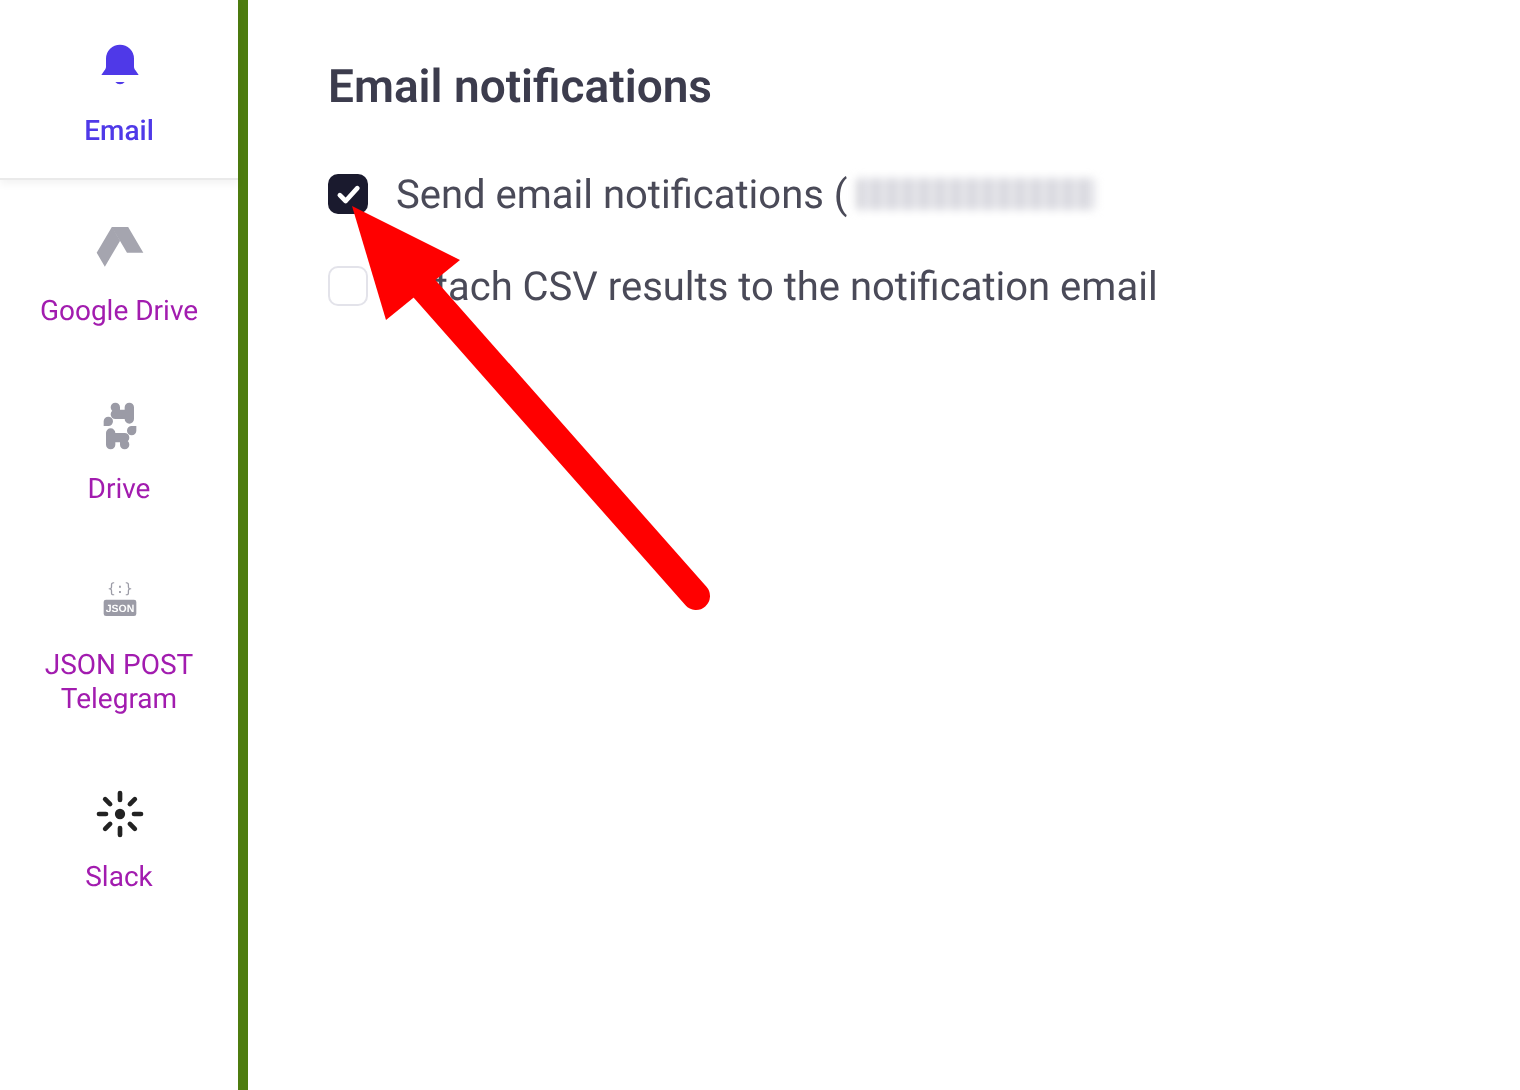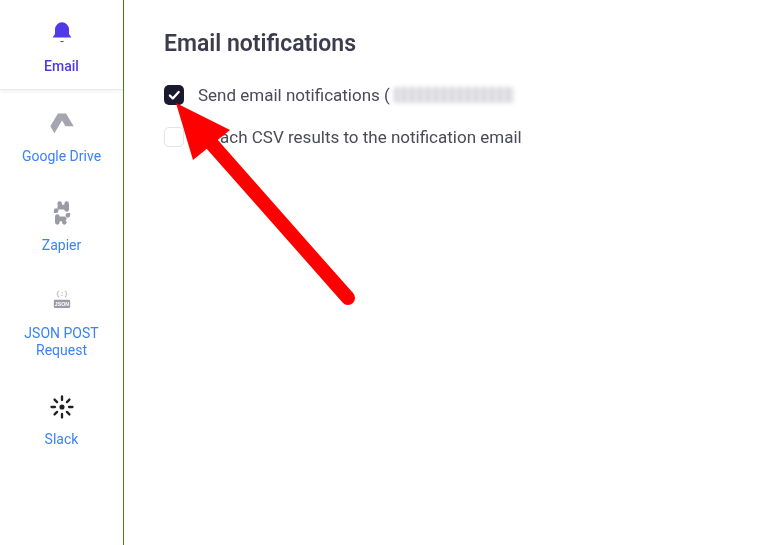--- a/index.html
+++ b/index.html
@@ -9,42 +9,42 @@
       width: 760px;
       height: 545px;
       overflow: hidden;
       display: flex;
     }
     .sidebar {
       width: 124px;
       background: #fff;
       display: flex;
       flex-direction: column;
-      border-right: 1px solid #4d7c0f;
+      border-right: 5px solid #4d7c0f;
     }
     .sidebar-item {
       display: flex;
       flex-direction: column;
       align-items: center;
       justify-content: center;
       padding: 18px 0 14px 0;
       cursor: pointer;
       gap: 8px;
     }
     .sidebar-item.active {
       background: #fff;
       box-shadow: 0 2px 4px rgba(0,0,0,0.05);
       border-bottom: 1px solid #eaeaea;
     }
     .sidebar-item.active .sidebar-label { color: #4f39e8; font-weight: 500; }
     .sidebar-item.active .sidebar-icon svg { color: #4f39e8; }
     .sidebar-icon { width: 32px; height: 32px; display: flex; align-items: center; justify-content: center; }
     .sidebar-icon svg { width: 28px; height: 28px; color: #9b9ba6; }
     .sidebar-icon.zapier svg { color: #222; }
-    .sidebar-label { font-size: 14px; color: #3b82f6; text-align: center; line-height: 1.2; }
+    .sidebar-label { font-size: 14px; color: #a21caf; text-align: center; line-height: 1.2; }
     .main {
       flex: 1;
       padding: 30px 40px;
       position: relative;
     }
     .section-title {
       font-size: 23px;
       font-weight: 600;
       color: #3c3c4d;
       margin-bottom: 28px;
@@ -61,21 +61,21 @@
       border-radius: 5px;
       display: flex;
       align-items: center;
       justify-content: center;
       flex-shrink: 0;
       cursor: pointer;
     }
     .checkbox.checked { background: #1a1a2e; }
     .checkbox.checked svg { color: #fff; width: 14px; height: 14px; }
     .checkbox.unchecked { background: #fff; border: 1.5px solid #e3e3ea; }
-    .option-label { font-size: 17px; color: #4a4a58; display: flex; align-items: center; gap: 4px; }
+    .option-label { font-size: 20px; color: #4a4a58; display: flex; align-items: center; gap: 4px; }
     .blurred {
       display: inline-block;
       width: 120px;
       height: 16px;
       background: repeating-linear-gradient(90deg, #d6d6dc 0 4px, #e7e7ec 4px 8px);
       filter: blur(2px);
       border-radius: 2px;
       vertical-align: middle;
     }
     .arrow-overlay {
@@ -110,33 +110,33 @@
     </span>
     <span class="sidebar-label">Google Drive</span>
   </div>
 
   <div class="sidebar-item">
     <span class="sidebar-icon">
       <svg viewBox="0 0 24 24" fill="currentColor">
           <path d="M5 10a2 2 0 1 1 2 2H5v-2zm1 5a2 2 0 1 1 4 0v5a2 2 0 1 1-4 0v-5zm4-9a2 2 0 1 1 2-2v2h-2zm5-1a2 2 0 1 1 0 4h-5a2 2 0 1 1 0-4h5zm4 9a2 2 0 1 1-2-2h2v2zm-1-5a2 2 0 1 1-4 0V4a2 2 0 1 1 4 0v5zm-4 9a2 2 0 1 1-2 2v-2h2zm-5 1a2 2 0 1 1 0-4h5a2 2 0 1 1 0 4H9z"></path>
         </svg>
     </span>
-    <span class="sidebar-label">Zapier</span>
+    <span class="sidebar-label">Drive</span>
   </div>
 
 
   <div class="sidebar-item">
     <span class="sidebar-icon">
       <svg viewBox="0 0 24 24" fill="currentColor">
         <text x="12" y="8" font-size="6" text-anchor="middle" font-family="monospace" fill="currentColor">{:}</text>
         <rect x="5" y="11" width="14" height="7" rx="1"></rect>
         <text x="12" y="16.2" font-size="4.5" font-weight="700" text-anchor="middle" fill="#fff" font-family="Arial">JSON</text>
       </svg>
     </span>
-    <span class="sidebar-label">JSON POST Request</span>
+    <span class="sidebar-label">JSON POST Telegram</span>
   </div>
 
   <div class="sidebar-item">
     <span class="sidebar-icon zapier">
       <svg viewBox="0 0 24 24" fill="currentColor">
         <circle cx="12" cy="12" r="2.2"></circle>
         <g>
           <rect x="11" y="2" width="2" height="5" rx="1"></rect>
           <rect x="11" y="17" width="2" height="5" rx="1"></rect>
           <rect x="2" y="11" width="5" height="2" rx="1"></rect>

